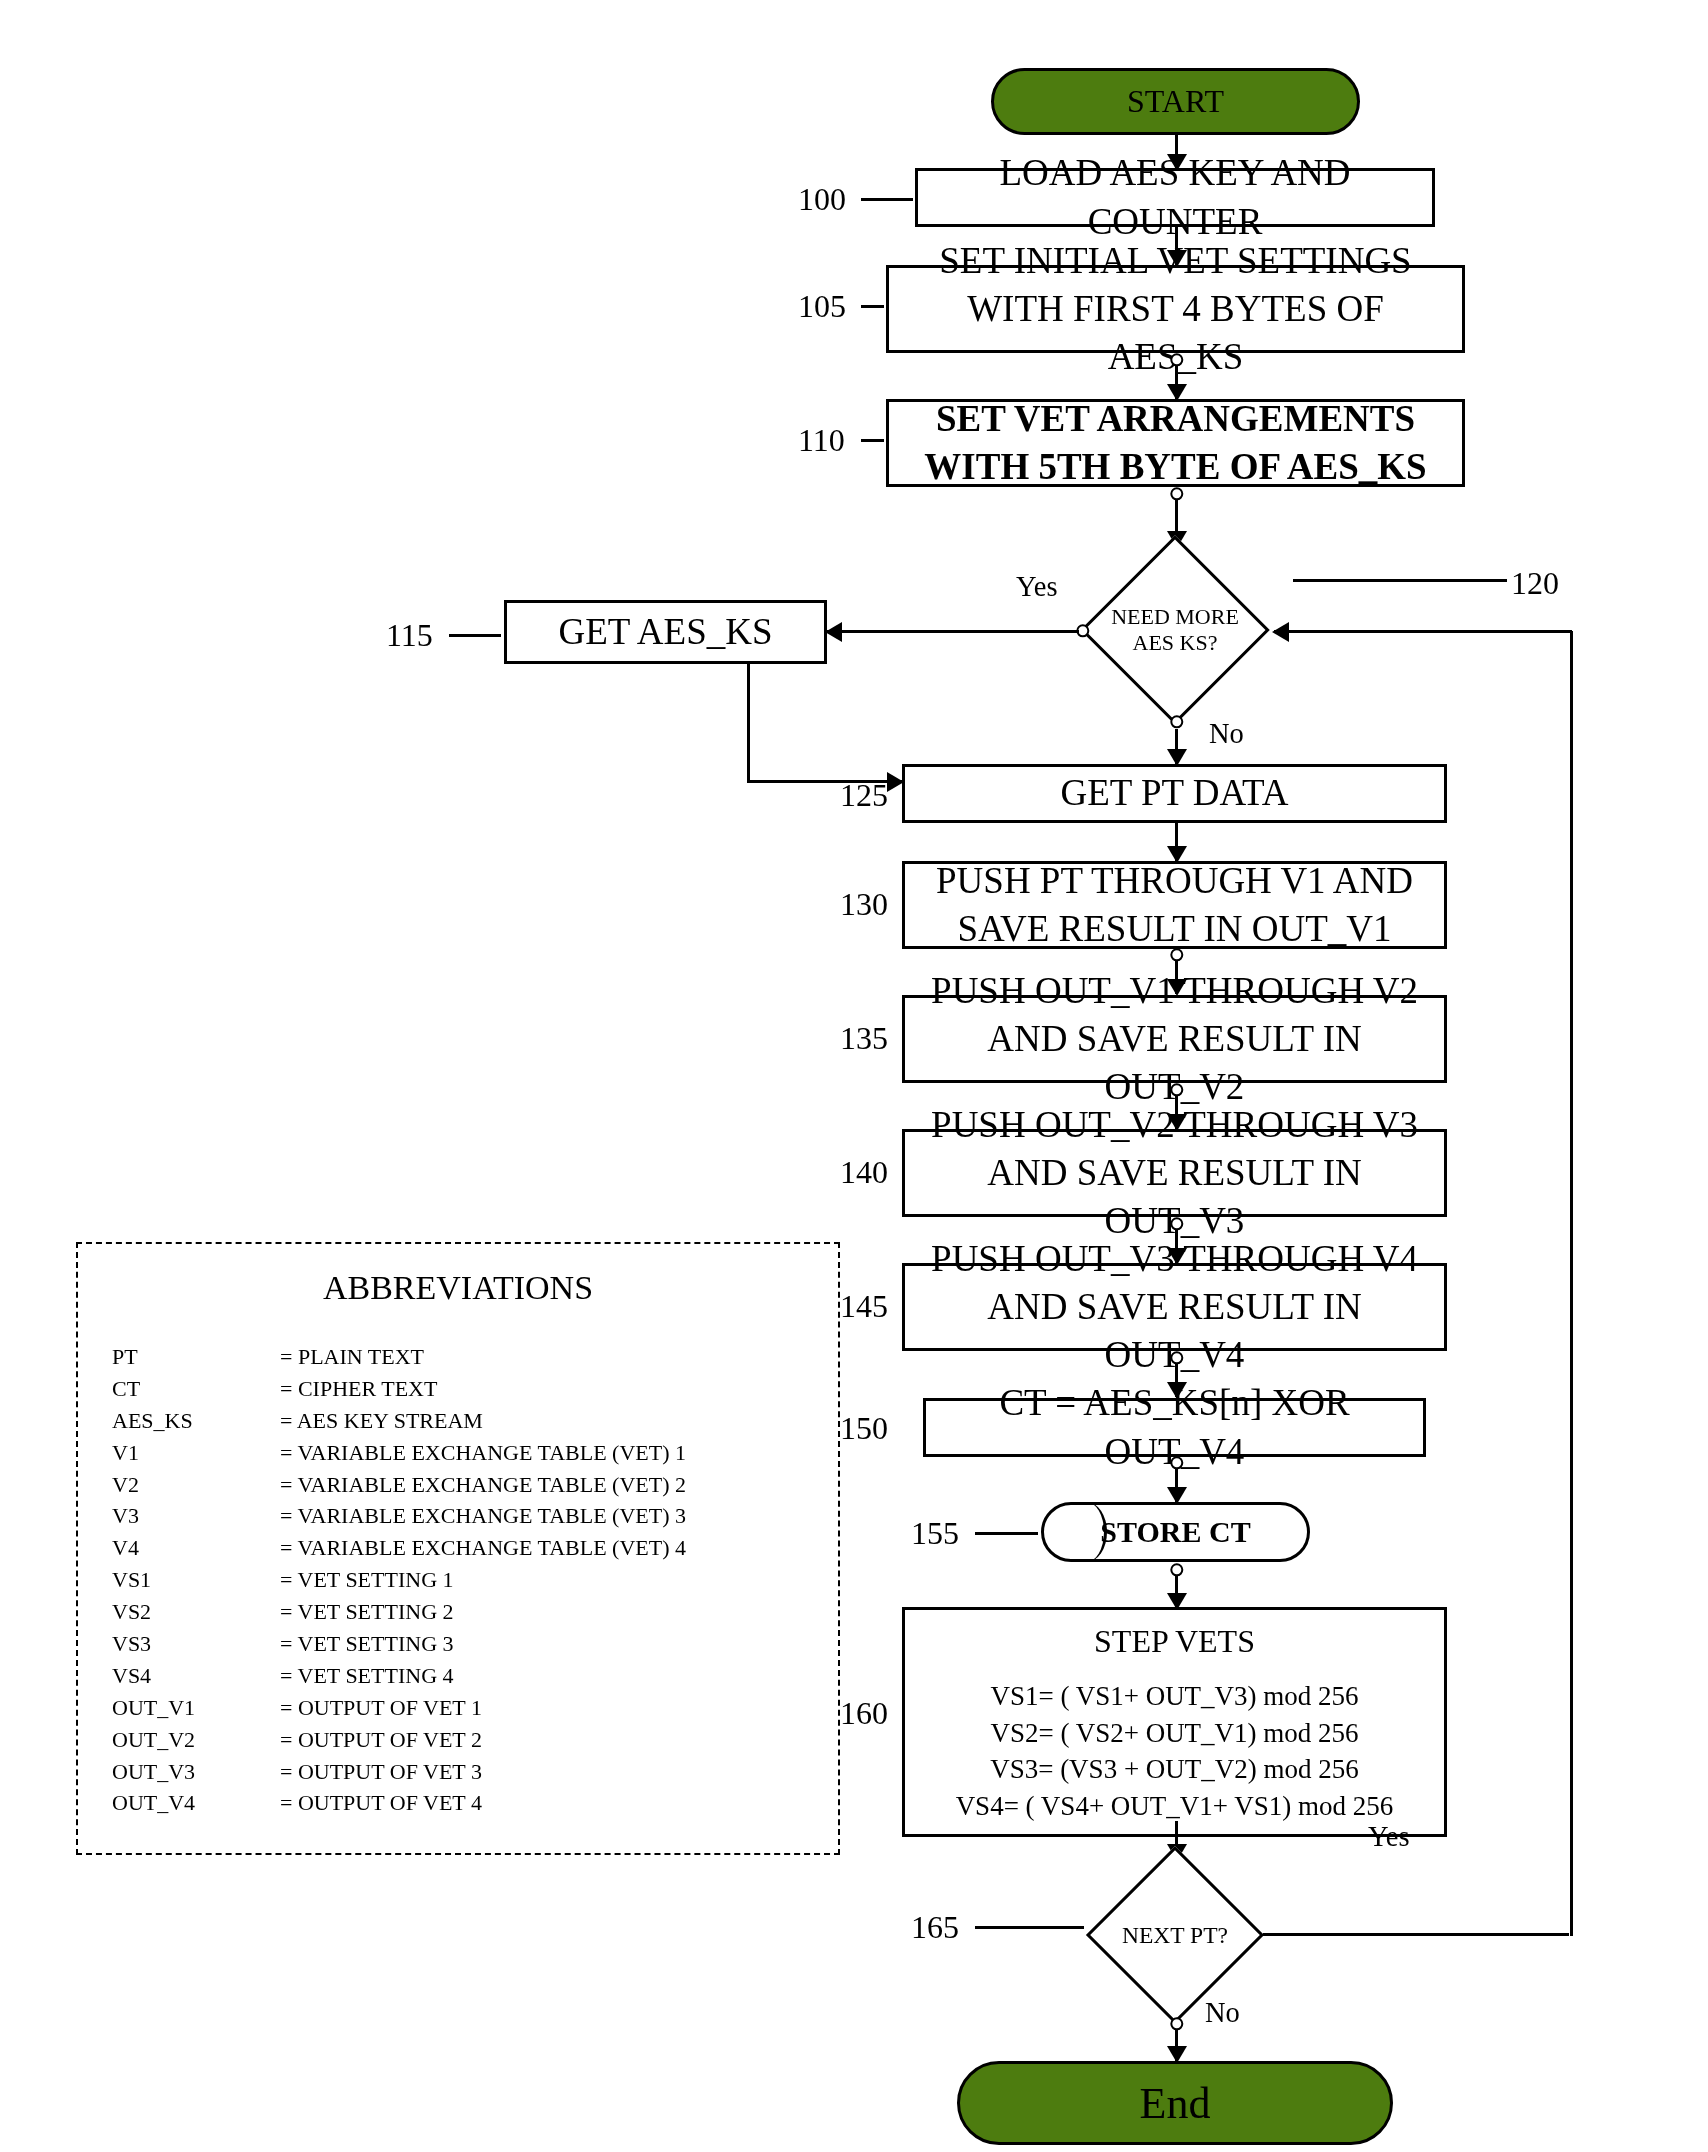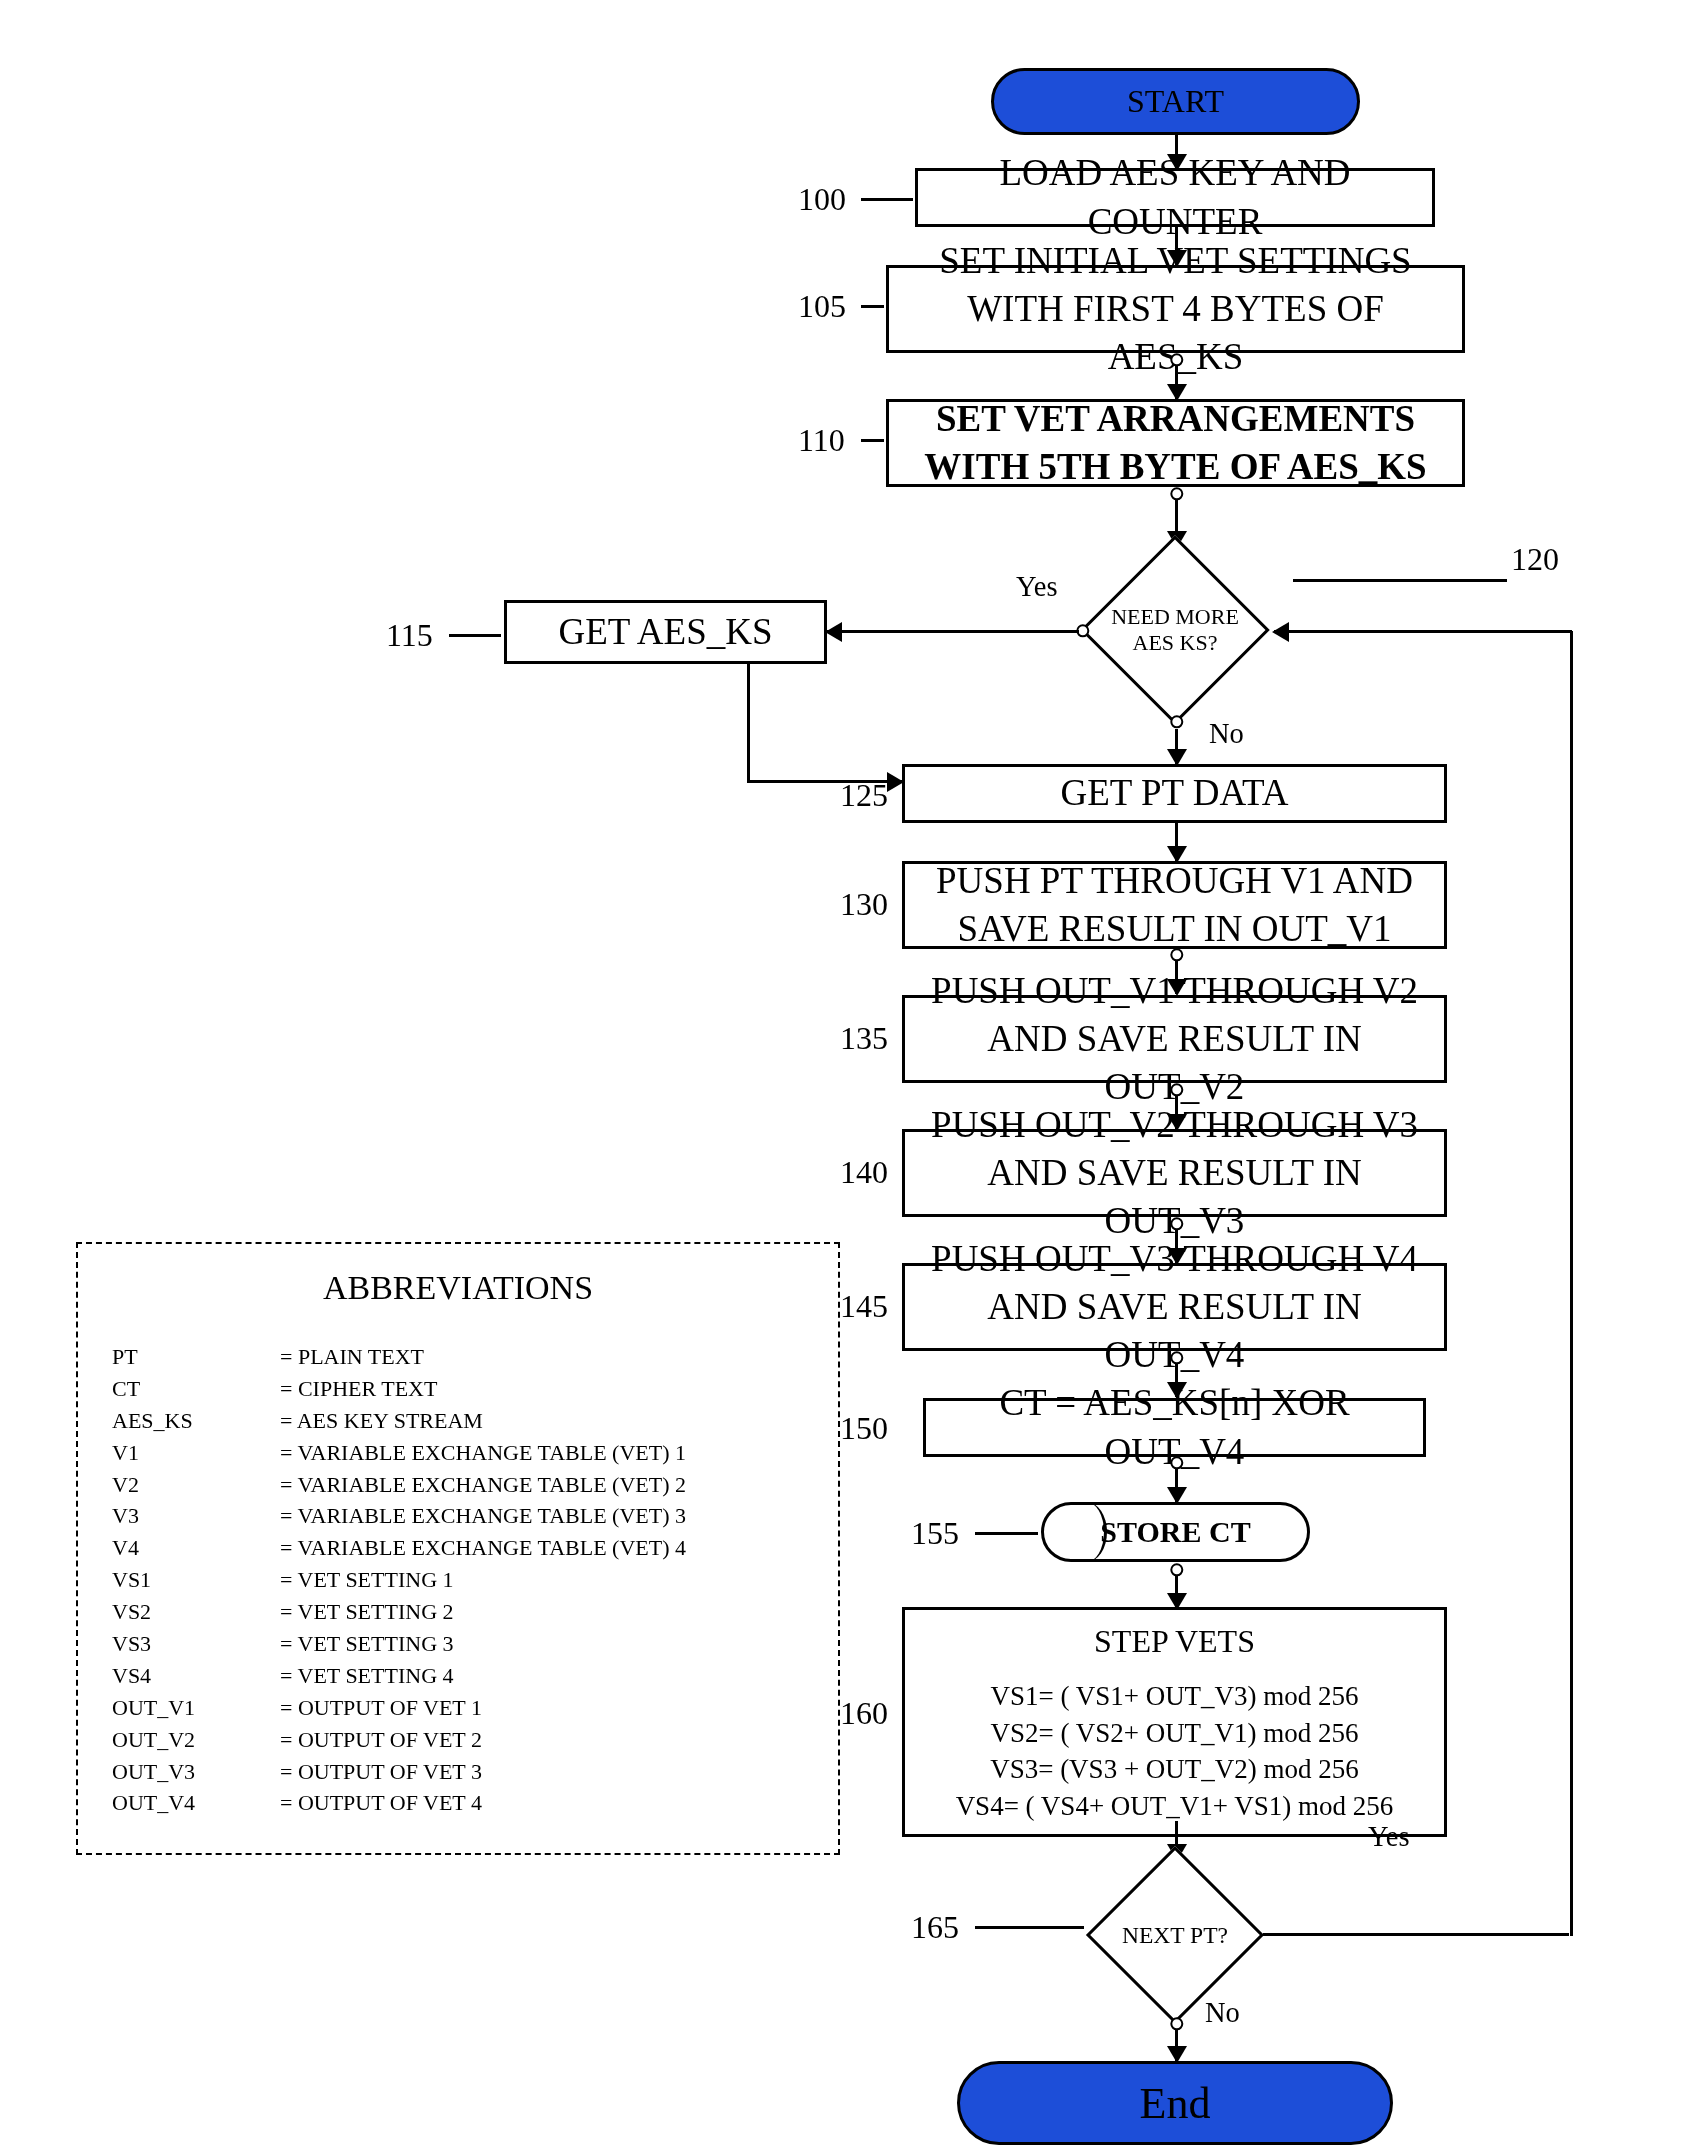--- a/index.html
+++ b/index.html
@@ -14,21 +14,21 @@
   }
   .canvas {
     position: relative;
     width: 100%;
     height: 100%;
   }
   .terminal {
     position: absolute;
     border: 3.4px solid black;
     border-radius: 34px;
-    background: #1d4ed8;
+    background: #4d7c0f;
     display: flex;
     align-items: center;
     justify-content: center;
     font-size: 32px;
     font-weight: normal;
   }
   .terminal.big {
     border-radius: 50px;
     font-size: 44px;
   }
@@ -212,21 +212,21 @@
   <div class="refnum" style="left:764px; top:388px;">110</div>
   <div class="refline" style="left:827px; top:405px; width:22.7px;"></div>
   <div class="conn-dot" style="left:1143px; top:460px;"></div>
   <div class="arrow-v" style="left:1141px; top:465px; height:47px;"></div>
 
   <div class="diamond" style="left:1074px; top:529px; width:134px; height:134px;">
     <div class="inner">
         <span style="font-size:22px;">NEED MORE AES KS?</span>
       </div>
   </div>
-  <div class="refnum" style="left:1477px; top:507px;">120</div>
+  <div class="refnum" style="left:1477px; top:531px;">120</div>
   <div class="refline" style="left:1259px; top:545px; width:214px;"></div>
   <div class="label" style="left:982px; top:537px;">Yes</div>
   <div class="label" style="left:1175px; top:684px;">No</div>
 
   <div class="conn-dot" style="left:1049px; top:597px;"></div>
   <div class="arrow-h left" style="left:793px; top:596px; width:252px;"></div>
   <div class="process" style="left:470px; top:566px; width:323px; height:64px;text-align:right;">
     <span>GET AES_KS</span>
   </div>
   <div class="refnum" style="left:352px; top:583px;">115</div>

